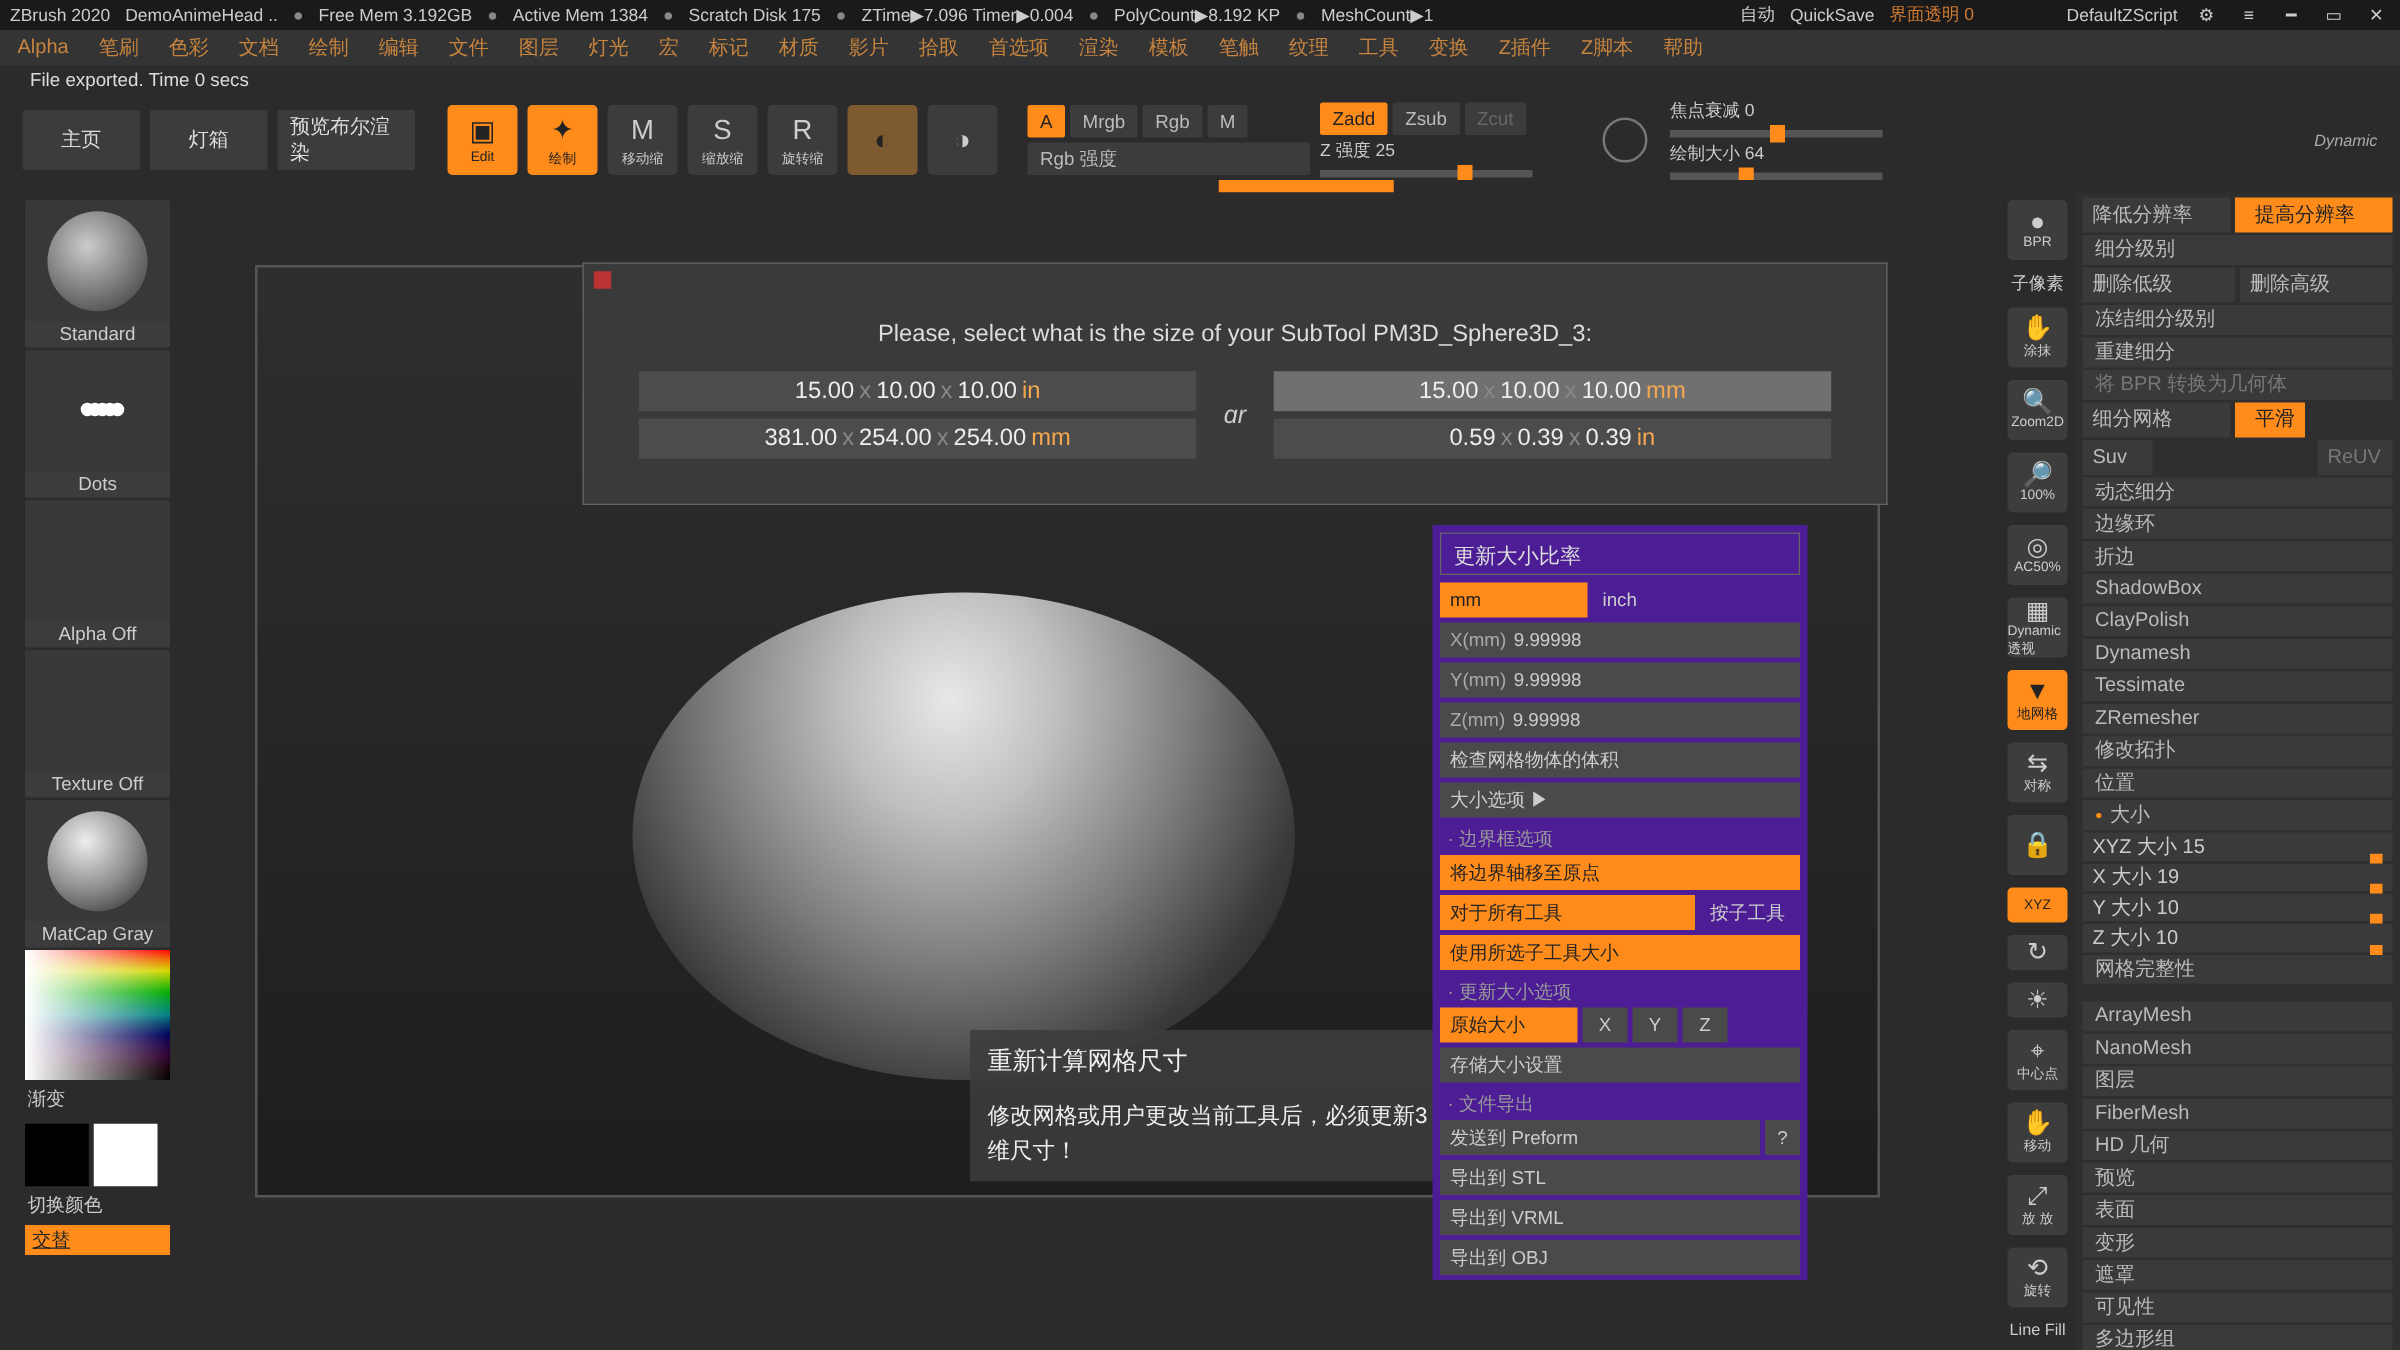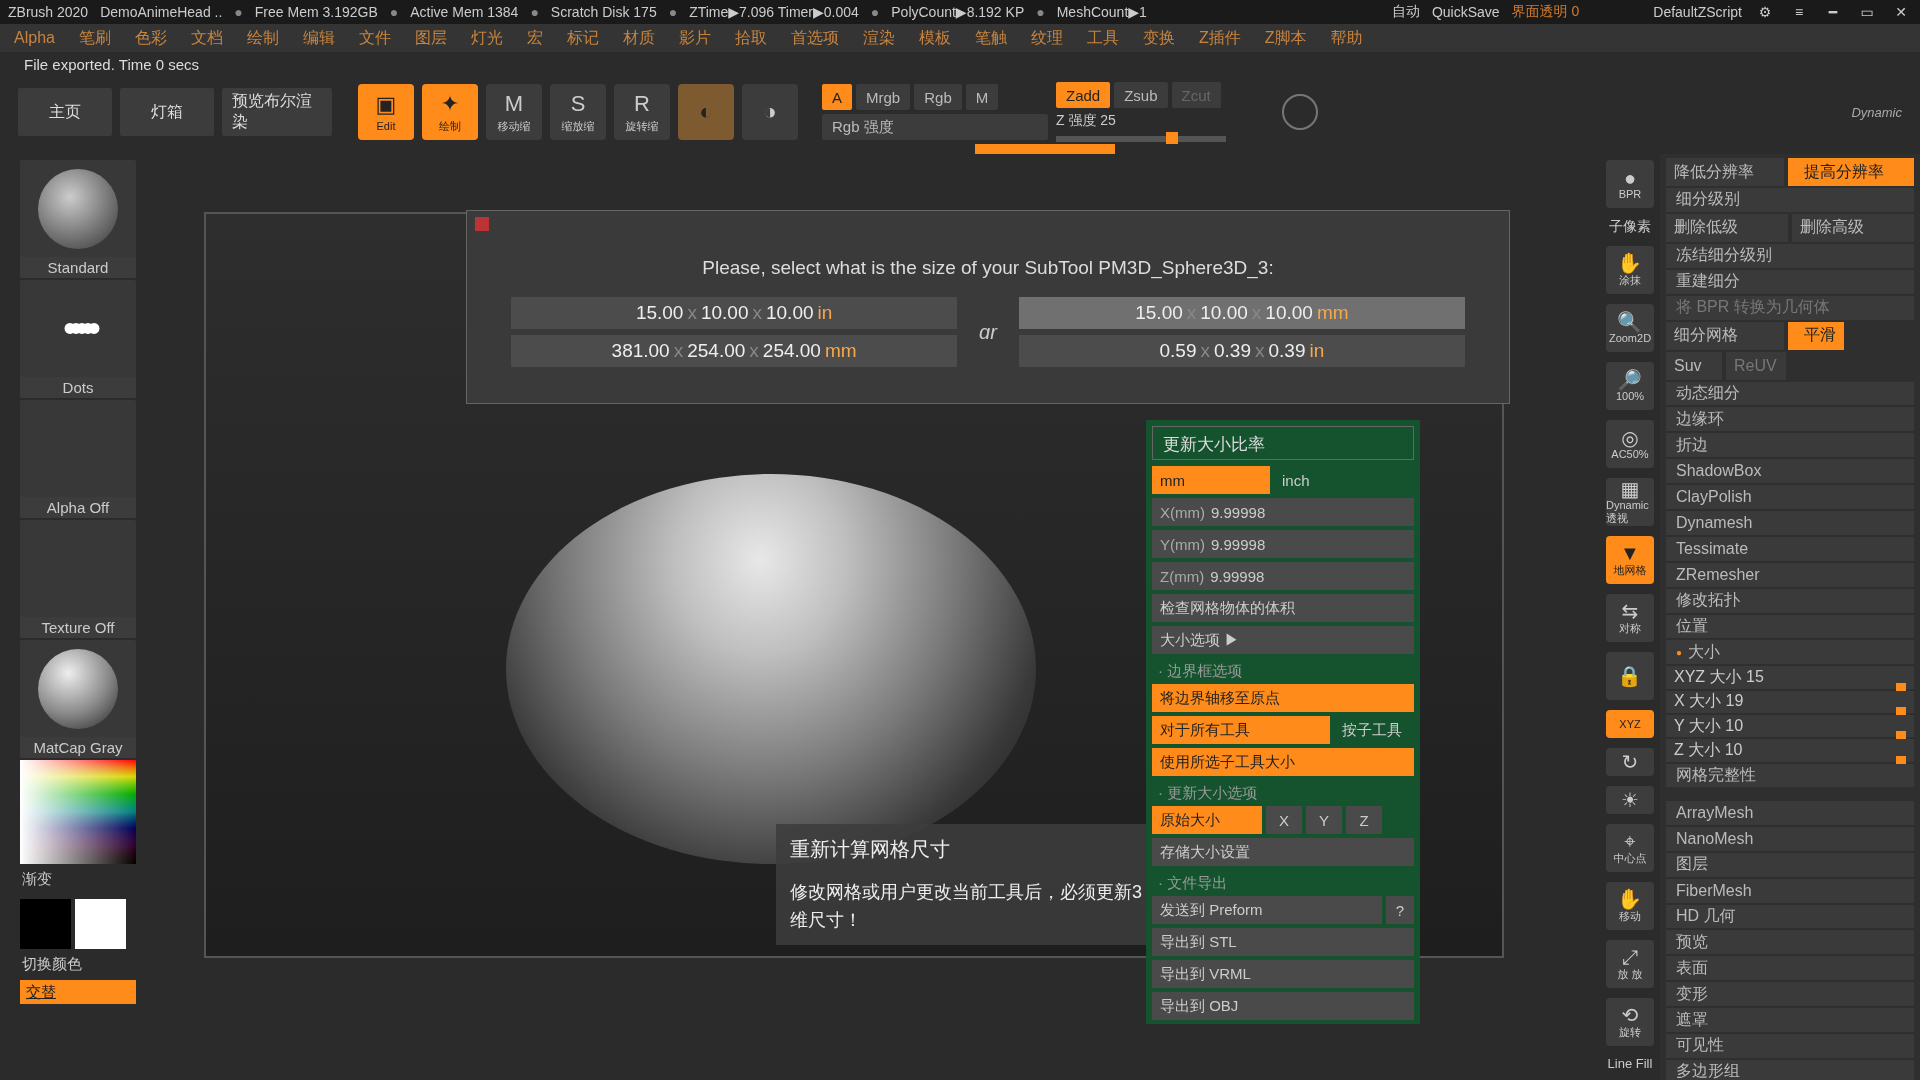--- a/index.html
+++ b/index.html
@@ -64,21 +64,21 @@
 .dialog .q { text-align:center; font-size:19px; color:#ddd; margin-top:46px; }
 .dialog .midrow { display:flex; align-items:center; justify-content:center; gap:22px; margin-top:18px; }
 .dialog .col { display:flex; flex-direction:column; gap:6px; }
 .dialog .opt { width:446px; height:32px; background:#4c4c4c; display:flex; align-items:center; justify-content:center; font-size:19px; color:#eee; cursor:pointer; }
 .dialog .opt.sel { background:#707070; }
 .dialog .opt .unit { color:#f5a84e; margin-left:4px; }
 .dialog .x { color:#888; margin:0 4px; }
 .dialog .or { font-size:20px; color:#ccc; font-style:italic; }
 
 
-.scalepanel { position:absolute; left:1000px; top:266px; width:274px; background:#14532d; display:flex; flex-direction:column; }
+.scalepanel { position:absolute; left:1000px; top:266px; width:300px; background:#4c1d95; display:flex; flex-direction:column; }
 .scalepanel .head { height:34px; border:1px solid #666; margin:6px; padding:6px 10px; font-size:17px; color:#ddd; }
 .scalepanel .row { display:flex; gap:4px; padding:0 6px; margin-bottom:4px; }
 .scalepanel .btn { height:28px; background:#4a4a4a; display:flex; align-items:center; padding:0 8px; font-size:15px; color:#ccc; flex:1; }
 .scalepanel .btn.on { background:#ff8c1a; color:#232323; }
 .scalepanel .fld { height:28px; background:#4a4a4a; display:flex; align-items:center; padding:0 8px; font-size:15px; color:#ccc; margin:0 6px 4px 6px; }
 .scalepanel .fld .k { color:#aaa; margin-right:6px; }
 .scalepanel .sect { height:26px; padding:4px 12px; font-size:15px; color:#999; }
 .scalepanel .rowbtn { height:28px; margin:0 6px 4px 6px; background:#4a4a4a; display:flex; align-items:center; padding:0 8px; font-size:15px; color:#ccc; }
 .scalepanel .rowbtn.on { background:#ff8c1a; color:#232323; }
 
@@ -214,20 +214,30 @@
     </div>
     <div style="display:flex; align-items:center; gap:6px">
       <span class="slabel">Z 强度 25</span>
     </div>
     <div class="slider">
         <div class="knob" style="left:110px"></div>
       </div>
   </div>
   <div style="width:40px"></div>
   <div class="focus"></div>
+  <div class="stack" style="margin-left:10px">
+    <div class="slabel">焦点衰减 0</div>
+    <div class="slider">
+        <div class="knob" style="left:80px"></div>
+      </div>
+    <div class="slabel">绘制大小 64</div>
+    <div class="slider">
+        <div class="knob" style="left:55px"></div>
+      </div>
+  </div>
   <div style="flex:1"></div>
   <div style="font-size:13px; color:#aaa; font-style:italic">Dynamic</div>
 </div>
 
 <div class="progressrow">
     <div class="bar"></div>
   </div>
 
 <div class="main">
 
@@ -450,21 +460,21 @@
         <div class="half">删除低级</div>
         <div class="half">删除高级</div>
       </div>
     <div class="pitem">冻结细分级别</div>
     <div class="pitem">重建细分</div>
     <div class="pitem dim">将 BPR 转换为几何体</div>
     <div class="prow">
       <div class="half" style="flex:0 0 118px">细分网格</div>
       <div class="half on" style="flex:0 0 56px">平滑</div>
     </div>
-    <div class="prow" style="justify-content:flex-start">
+    <div class="prow" style="justify-content:space-between">
       <div class="half" style="flex:0 0 56px">Suv</div>
       <div class="half" style="flex:0 0 60px;color:#777">ReUV</div>
     </div>
     <div class="pitem">动态细分</div>
     <div class="pitem">边缘环</div>
     <div class="pitem">折边</div>
     <div class="pitem">ShadowBox</div>
     <div class="pitem">ClayPolish</div>
     <div class="pitem">Dynamesh</div>
     <div class="pitem">Tessimate</div>

